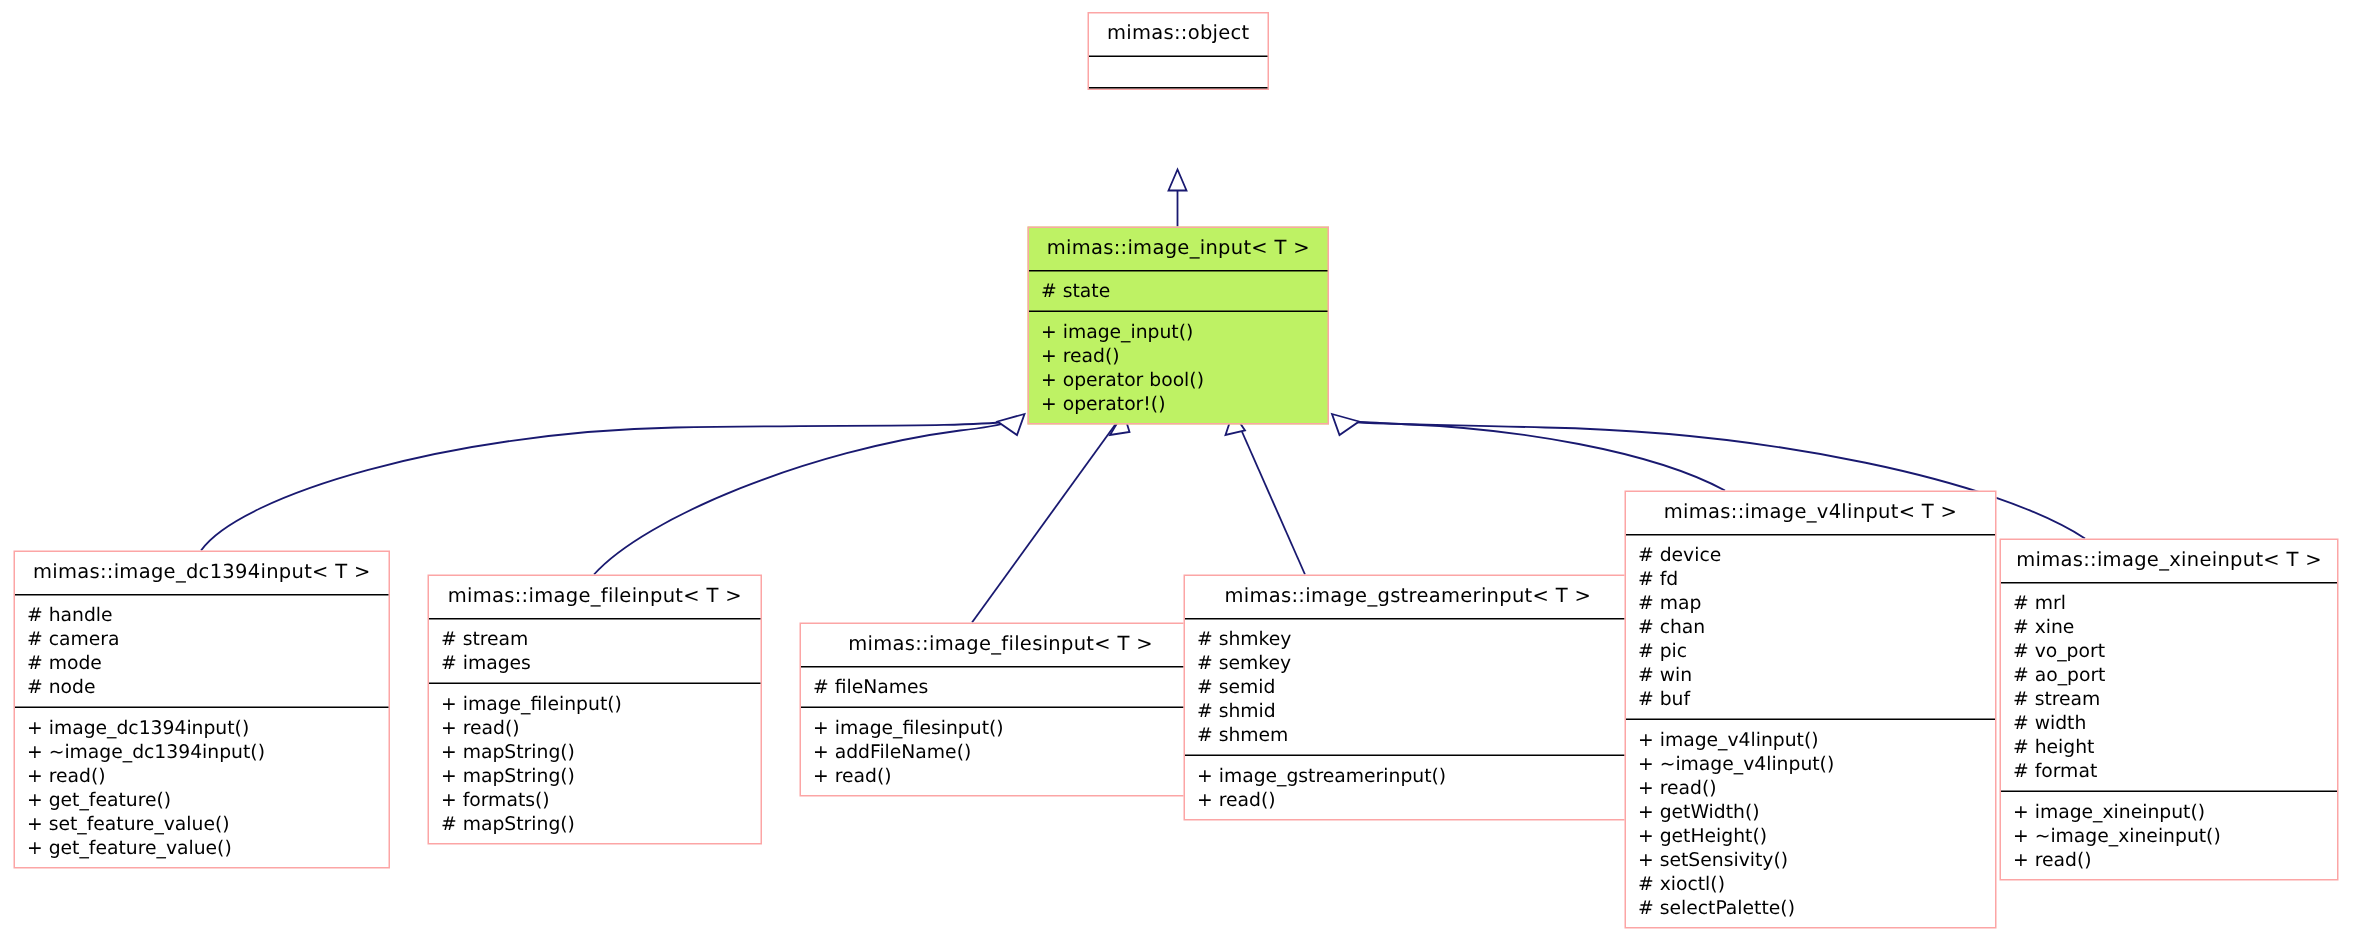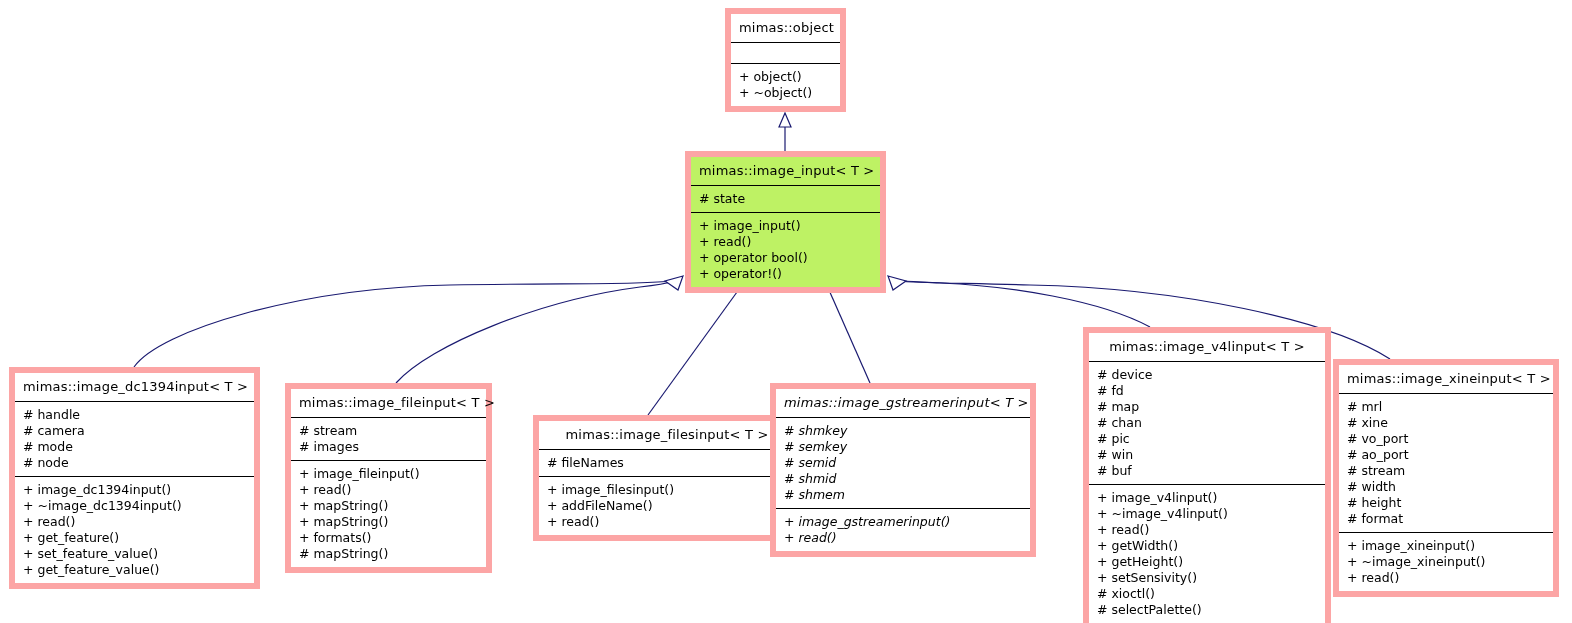--- a/index.html
+++ b/index.html
@@ -25,21 +25,21 @@
     position: absolute;
     left: 0;
     top: 0;
     width: 1572px;
     height: 623px;
     pointer-events: none;
   }
   .uml-class {
     position: absolute;
     box-sizing: border-box;
-    border: 6px solid #fca5a5;
+    border: 1px solid #fca5a5;
     background: #ffffff;
     z-index: 2;
   }
   .uml-class.highlight {
     background: #bef264;
   }
   .uml-name {
     box-sizing: border-box;
     text-align: center;
     font-size: 13px;
@@ -105,24 +105,20 @@
 
       <polygon points="888,276 906,281 893,290"></polygon>
     </g>
   </svg>
 
   <div class="uml-class" style="left:725px; top:8px; width:121px;">
     <div class="uml-name">mimas::object</div>
     <div class="uml-sep"></div>
     <div class="uml-section empty-attrs"></div>
     <div class="uml-sep"></div>
-    <div class="uml-section">
-      <div class="uml-row">+ object()</div>
-      <div class="uml-row">+ ~object()</div>
-    </div>
   </div>
 
   <div class="uml-class highlight" style="left:685px; top:151px; width:201px;">
     <div class="uml-name">mimas::image_input&lt; T &gt;</div>
     <div class="uml-sep"></div>
     <div class="uml-section">
       <div class="uml-row"># state</div>
     </div>
     <div class="uml-sep"></div>
     <div class="uml-section">
@@ -146,21 +142,21 @@
     <div class="uml-section">
       <div class="uml-row">+ image_dc1394input()</div>
       <div class="uml-row">+ ~image_dc1394input()</div>
       <div class="uml-row">+ read()</div>
       <div class="uml-row">+ get_feature()</div>
       <div class="uml-row">+ set_feature_value()</div>
       <div class="uml-row">+ get_feature_value()</div>
     </div>
   </div>
 
-  <div class="uml-class" style="left:285px; top:383px; width:207px;">
+  <div class="uml-class" style="left:285px; top:383px; width:223px;">
     <div class="uml-name">mimas::image_fileinput&lt; T &gt;</div>
     <div class="uml-sep"></div>
     <div class="uml-section">
       <div class="uml-row"># stream</div>
       <div class="uml-row"># images</div>
     </div>
     <div class="uml-sep"></div>
     <div class="uml-section">
       <div class="uml-row">+ image_fileinput()</div>
       <div class="uml-row">+ read()</div>
@@ -178,21 +174,21 @@
       <div class="uml-row"># fileNames</div>
     </div>
     <div class="uml-sep"></div>
     <div class="uml-section">
       <div class="uml-row">+ image_filesinput()</div>
       <div class="uml-row">+ addFileName()</div>
       <div class="uml-row">+ read()</div>
     </div>
   </div>
 
-  <div class="uml-class" style="left:770px; top:383px; width:266px;font-style:italic;">
+  <div class="uml-class" style="left:789px; top:383px; width:299px;">
     <div class="uml-name">mimas::image_gstreamerinput&lt; T &gt;</div>
     <div class="uml-sep"></div>
     <div class="uml-section">
       <div class="uml-row"># shmkey</div>
       <div class="uml-row"># semkey</div>
       <div class="uml-row"># semid</div>
       <div class="uml-row"># shmid</div>
       <div class="uml-row"># shmem</div>
     </div>
     <div class="uml-sep"></div>

